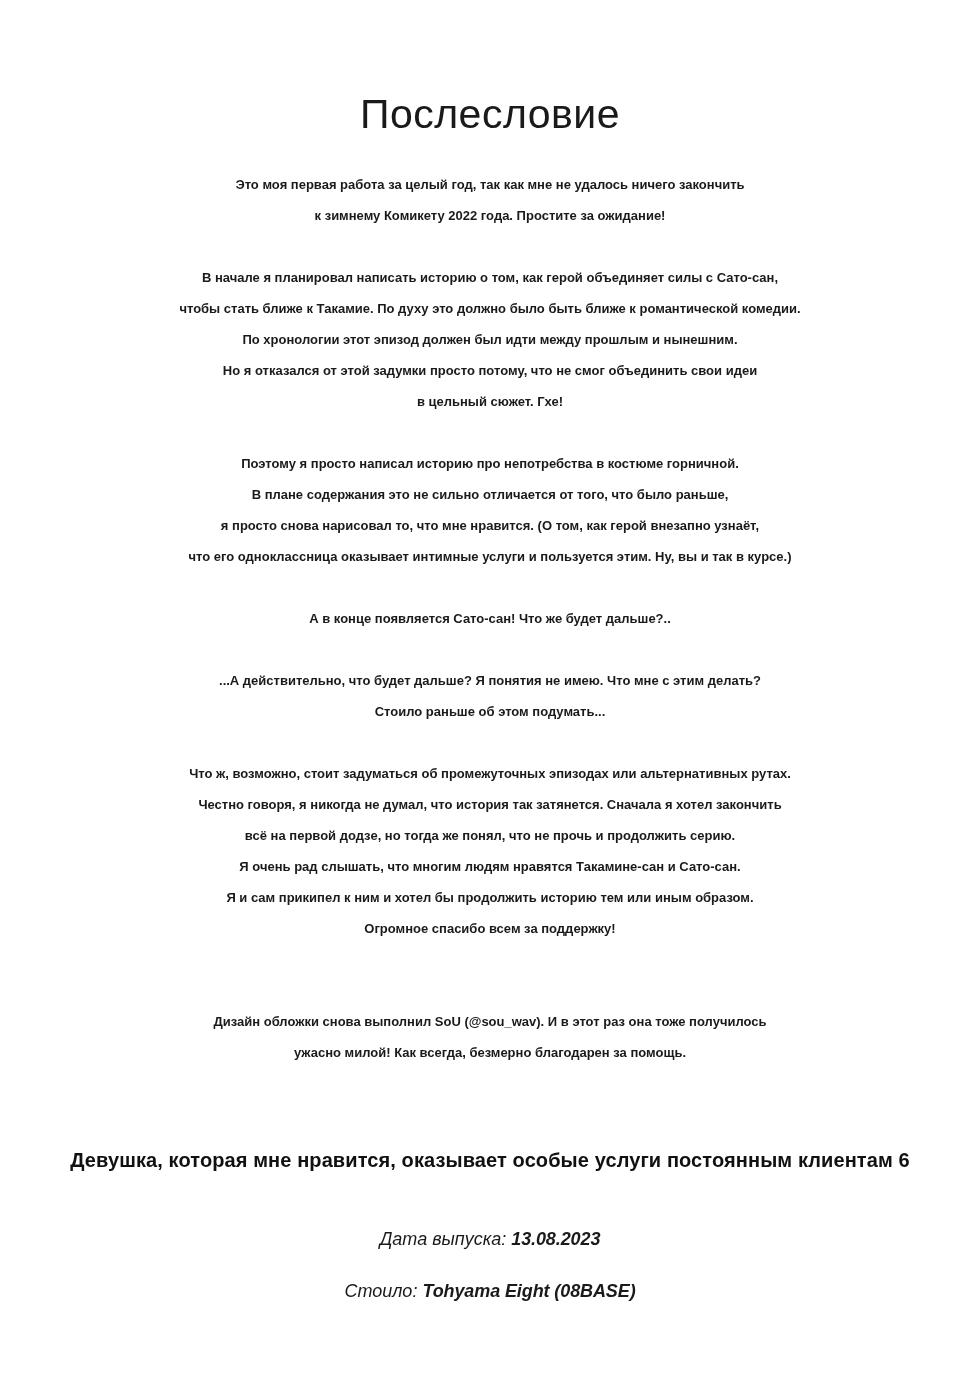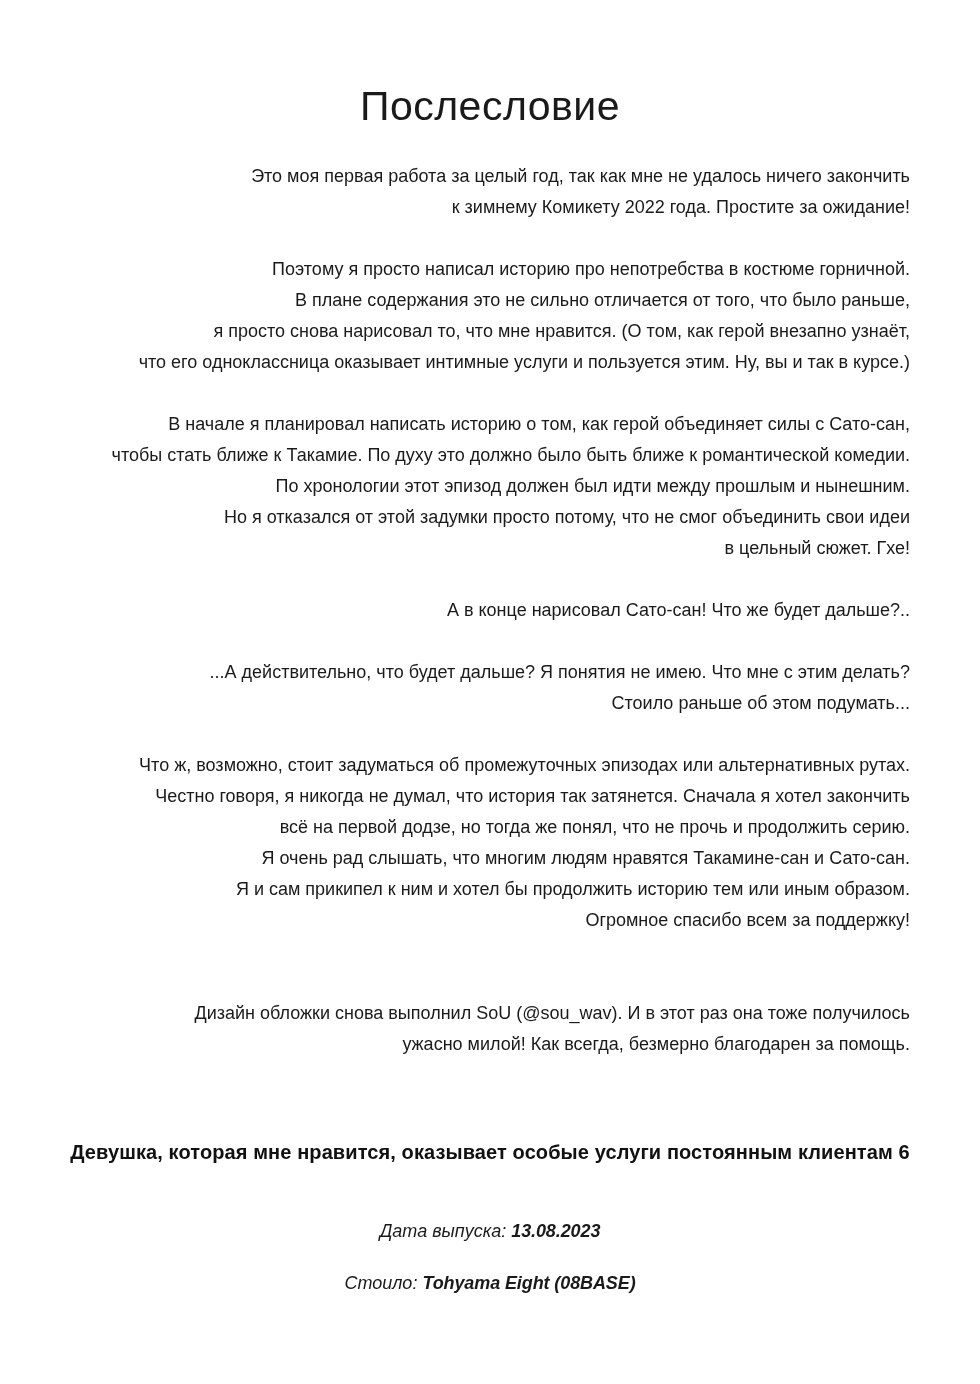--- a/index.html
+++ b/index.html
@@ -23,37 +23,37 @@
     box-sizing: border-box;
   }
 
   
   .afterword-title {
     text-align: center;
     font-size: 41px;
     font-weight: 400;
     letter-spacing: 0.5px;
     line-height: 1;
-    margin: 8px;
+    margin: 16px;
     padding-top: 78px;
     color: #1a1a1a;
   }
 
   
   .body-block {
     margin-top: 34px;
     padding: 0 70px;
   }
   .para {
-    text-align: right;
-    font-size: 18px;
+    text-align: center;
+    font-size: 13px;
     line-height: 31px;
     margin: 0 0 31px 0;
     color: #1a1a1a;
-    font-weight: 400;
+    font-weight: 700;
     white-space: pre-line;
   }
   .para:last-child { margin-bottom: 16px; }
 
   .para-credit {
     margin-top: 62px;
   }
 
   
   .colophon {
@@ -90,30 +90,30 @@
 </head>
 <body>
 
 <div class="page">
 
   <h1 class="afterword-title">Послесловие</h1>
 
   <div class="body-block">
     <p class="para">Это моя первая работа за целый год, так как мне не удалось ничего закончить
 к зимнему Комикету 2022 года. Простите за ожидание!</p>
-    <p class="para">Поэтому я просто написал историю про непотребства в костюме горничной.
-В плане содержания это не сильно отличается от того, что было раньше,
-я просто снова нарисовал то, что мне нравится. (О том, как герой внезапно узнаёт,
-что его одноклассница оказывает интимные услуги и пользуется этим. Ну, вы и так в курсе.)</p>
     <p class="para">В начале я планировал написать историю о том, как герой объединяет силы с Сато-сан,
 чтобы стать ближе к Такамие. По духу это должно было быть ближе к романтической комедии.
 По хронологии этот эпизод должен был идти между прошлым и нынешним.
 Но я отказался от этой задумки просто потому, что не смог объединить свои идеи
 в цельный сюжет. Гхе!</p>
-    <p class="para">А в конце нарисовал Сато-сан! Что же будет дальше?..</p>
+    <p class="para">Поэтому я просто написал историю про непотребства в костюме горничной.
+В плане содержания это не сильно отличается от того, что было раньше,
+я просто снова нарисовал то, что мне нравится. (О том, как герой внезапно узнаёт,
+что его одноклассница оказывает интимные услуги и пользуется этим. Ну, вы и так в курсе.)</p>
+    <p class="para">А в конце появляется Сато-сан! Что же будет дальше?..</p>
     <p class="para">...А действительно, что будет дальше? Я понятия не имею. Что мне с этим делать?
 Стоило раньше об этом подумать...</p>
     <p class="para">Что ж, возможно, стоит задуматься об промежуточных эпизодах или альтернативных рутах.
 Честно говоря, я никогда не думал, что история так затянется. Сначала я хотел закончить
 всё на первой додзе, но тогда же понял, что не прочь и продолжить серию.
 Я очень рад слышать, что многим людям нравятся Такамине-сан и Сато-сан.
 Я и сам прикипел к ним и хотел бы продолжить историю тем или иным образом.
 Огромное спасибо всем за поддержку!</p>
     <p class="para para-credit">Дизайн обложки снова выполнил SoU (@sou_wav). И в этот раз она тоже получилось
 ужасно милой! Как всегда, безмерно благодарен за помощь.</p>

